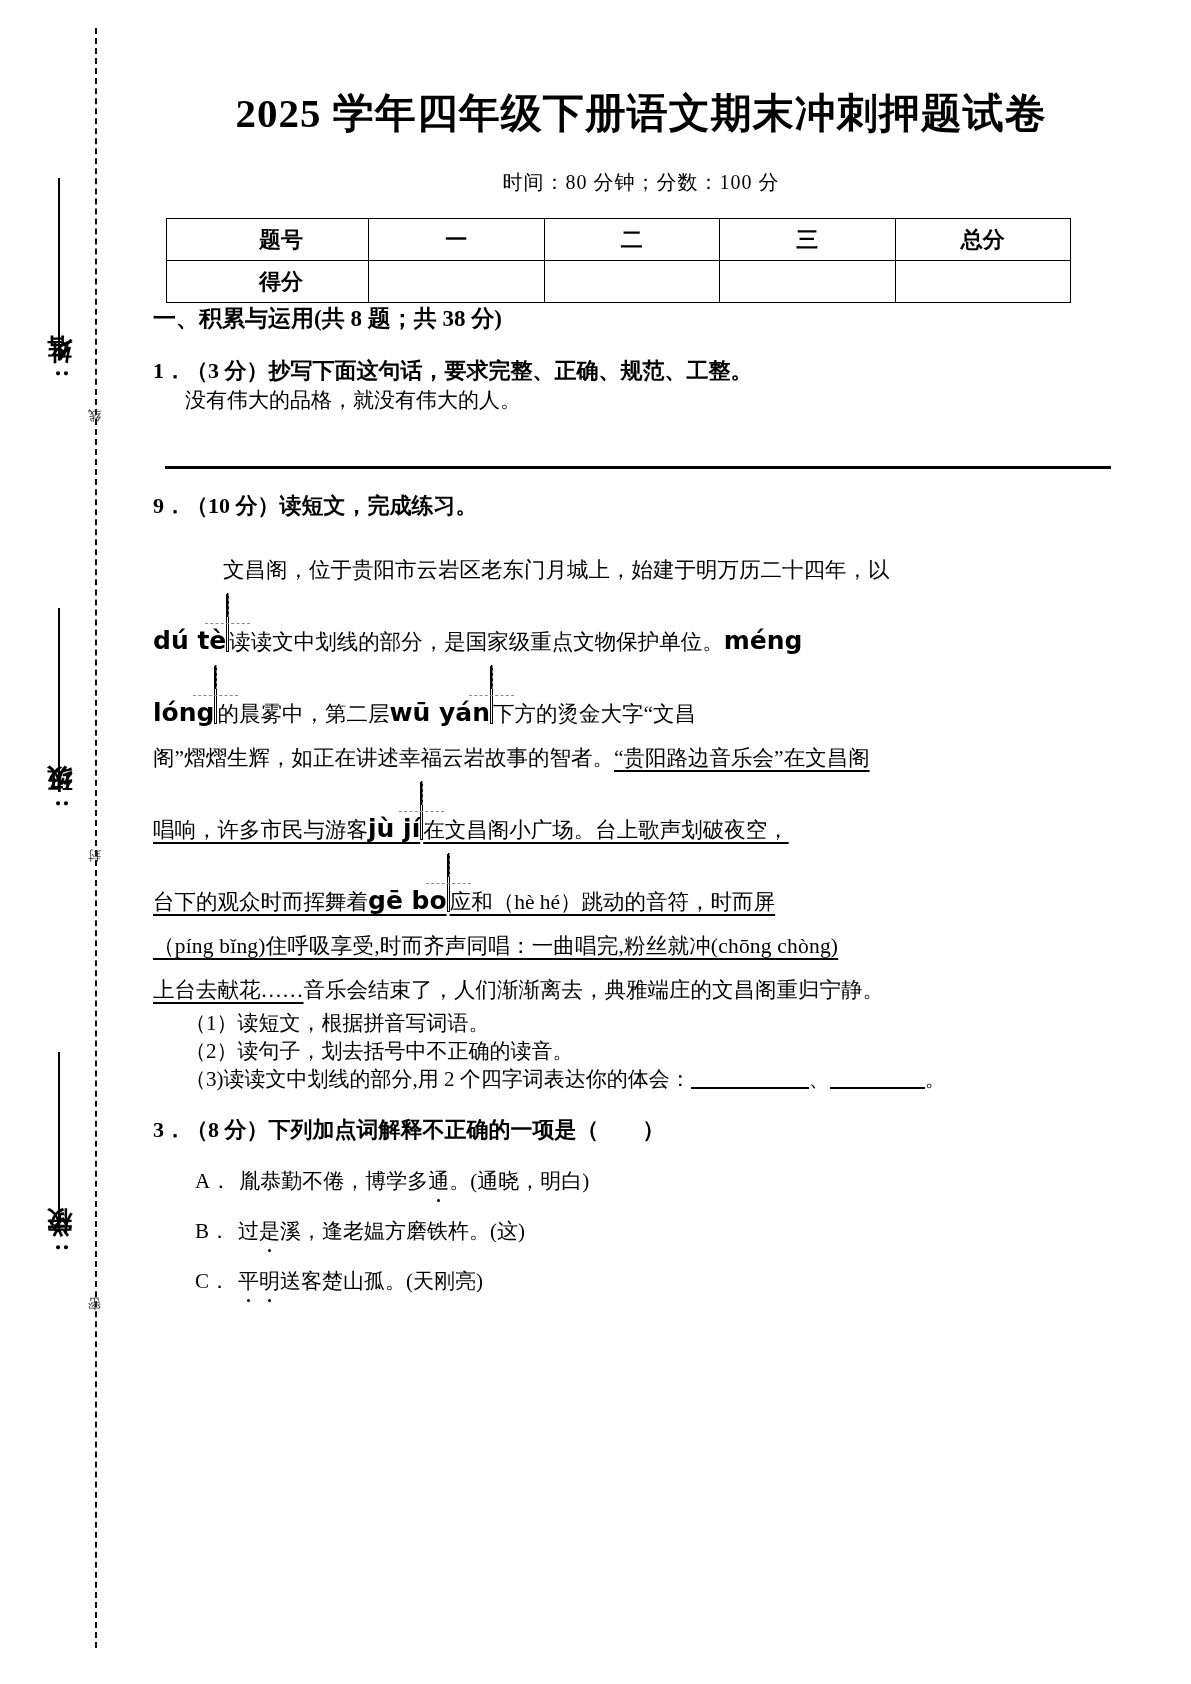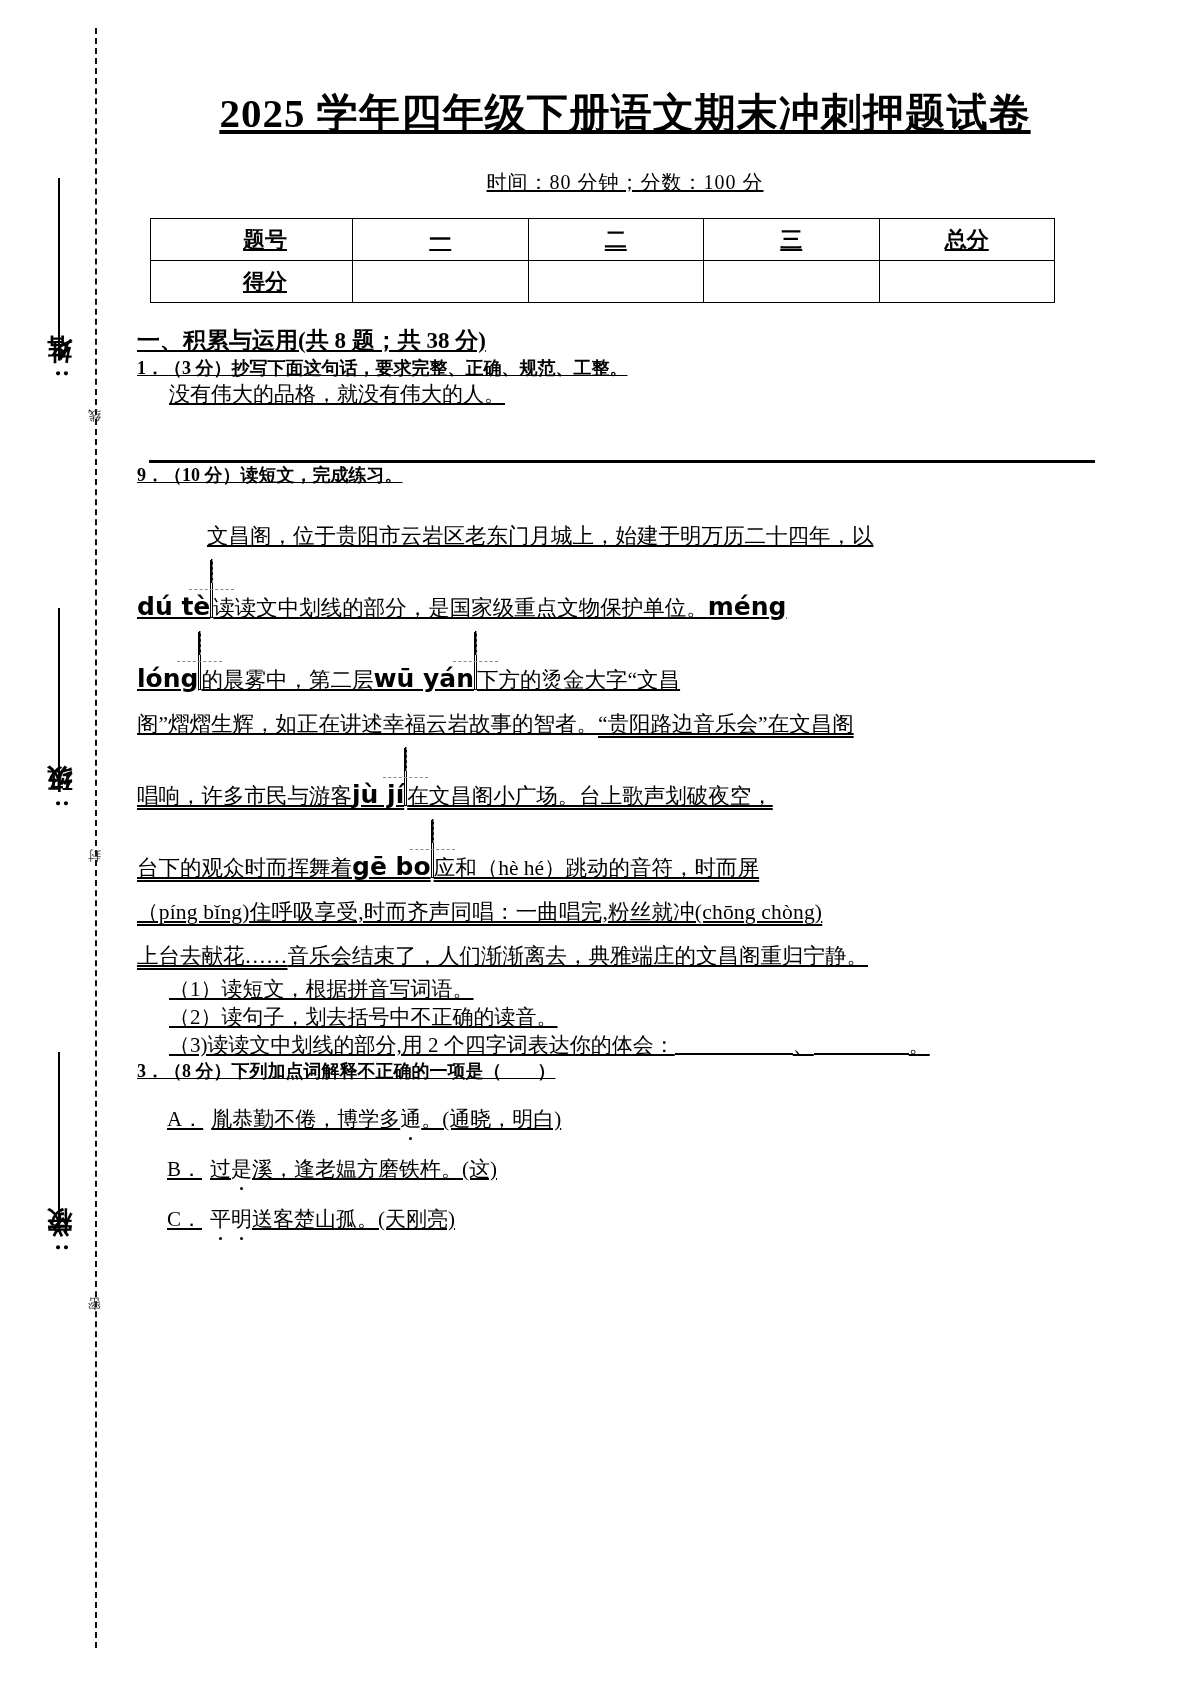--- a/index.html
+++ b/index.html
@@ -70,25 +70,24 @@
   #field-name   { top: 178px; }
   #field-name .field-rule  { height: 180px; }
   #field-class  { top: 608px; }
   #field-class .field-rule { height: 180px; }
   #field-school { top: 1052px; }
   #field-school .field-rule{ height: 180px; }
 
   
   #sheet {
     position: absolute;
-    left: 125px;
+    left: 141px;
     top: 0;
     width: 1000px;
     height: 1348px;
-    text-decoration: underline;
   }
 
   h1#paper-title {
     margin: 0;
     padding-top: 86px;
     text-align: center;
     font-size: 41px;
     font-weight: bold;
     font-family: "Liberation Serif", "DejaVu Serif", serif;
     letter-spacing: 1px;
@@ -121,26 +120,26 @@
   }
   #score-table td.head-cell { width: 172px; padding-left: 28px; }
   #score-table td.blank-cell { }
 
   
   .block { margin: 0 18px 0 12px; }
 
   .section-head {
     font-size: 23px;
     font-weight: bold;
+    font-family: "Liberation Serif", serif;
+  }
+  .q-stem {
+    font-size: 22px;
+    font-weight: bold;
     margin-top: 22px;
-    font-family: "Liberation Serif", serif;
-  }
-  .q-stem {
-    font-size: 18px;
-    font-weight: bold;
     font-family: "Liberation Serif", serif;
   }
   .q-plain {
     font-size: 21px;
     margin-left: 32px;
     font-family: "Liberation Serif", serif;
   }
   .write-rule {
     margin: 52px 12px 0 12px;
     border-bottom: 3px solid #000;
@@ -200,21 +199,21 @@
     content: "";
     position: absolute;
     left: -22px; right: -22px; top: 50%;
     border-top: 1px dashed #8a8a8a;
   }
 
   
   .opt {
     font-size: 21px;
     margin-top: 22px;
-    margin-left: 30px;
+    margin-left: 42px;
     font-family: "Liberation Serif", serif;
   }
   .opt .tag { margin-right: 8px; }
   .dotted {
     position: relative;
     display: inline-block;
   }
   .dotted::after {
     content: "";
     position: absolute;

